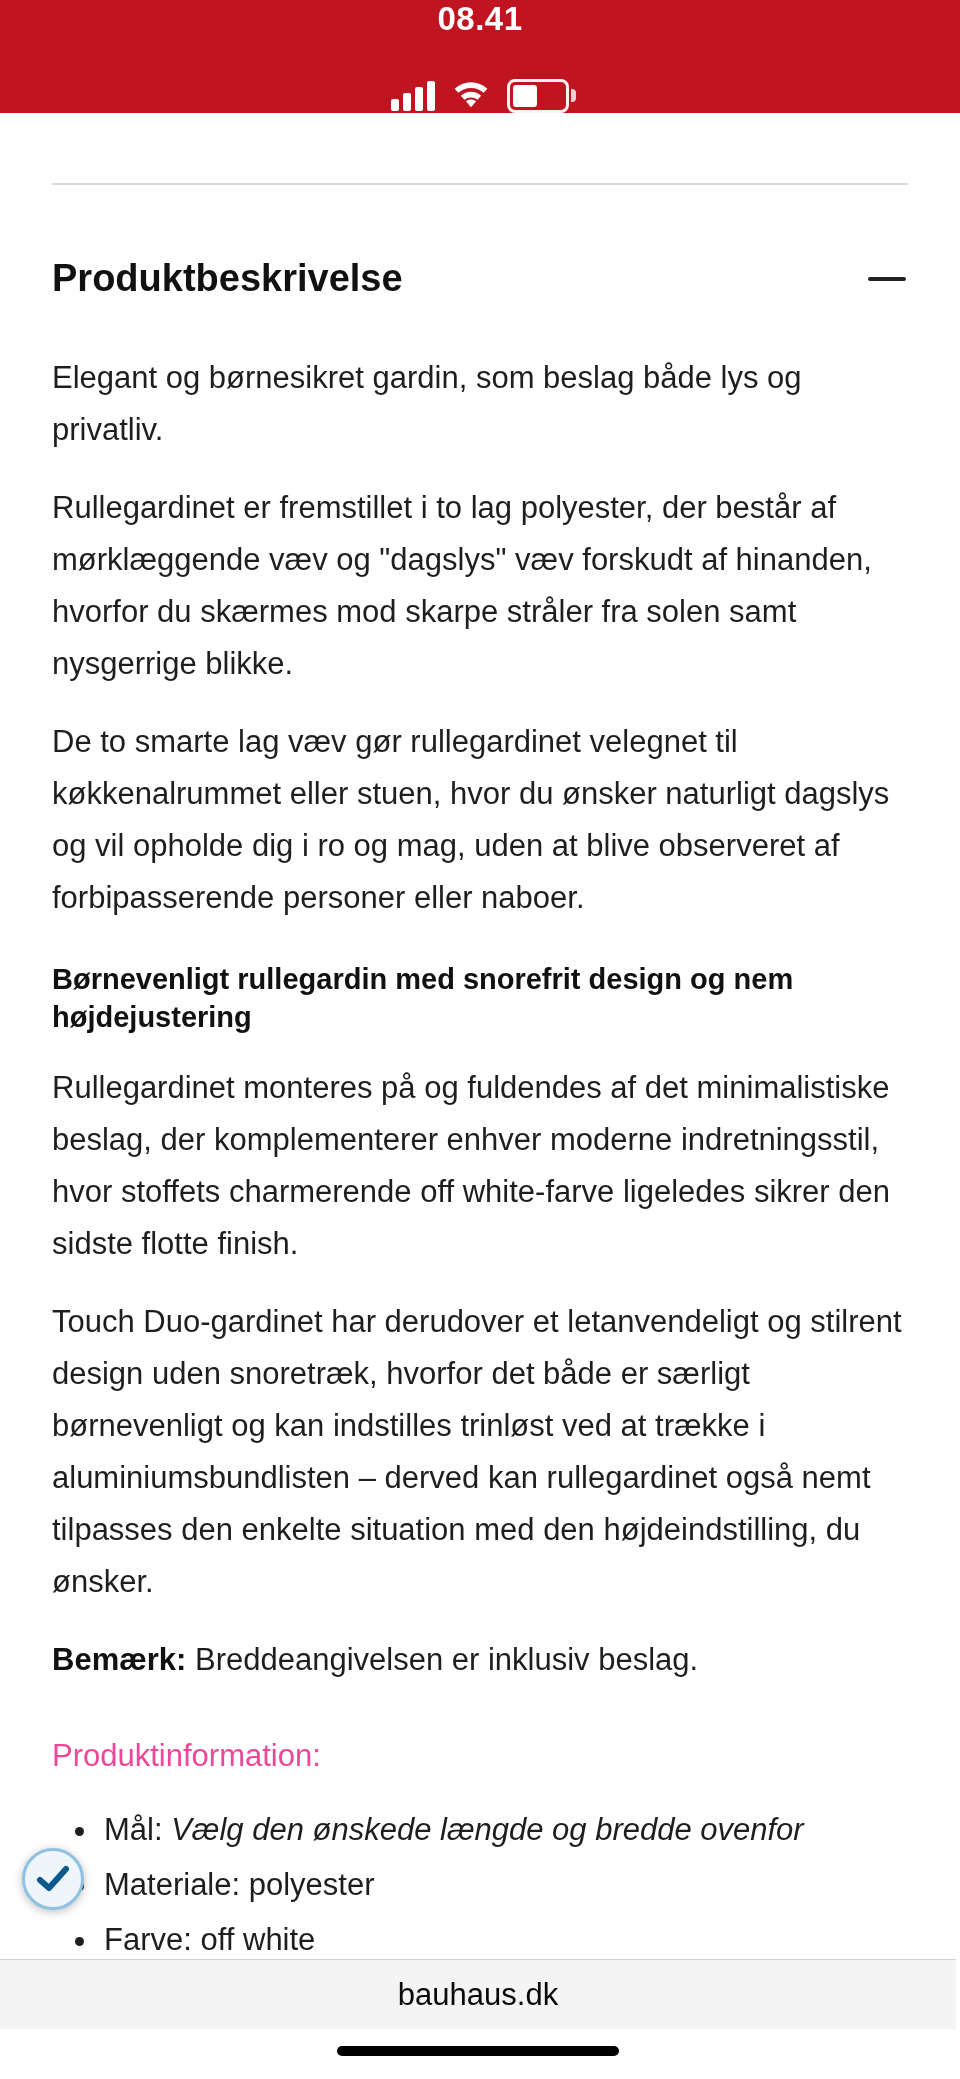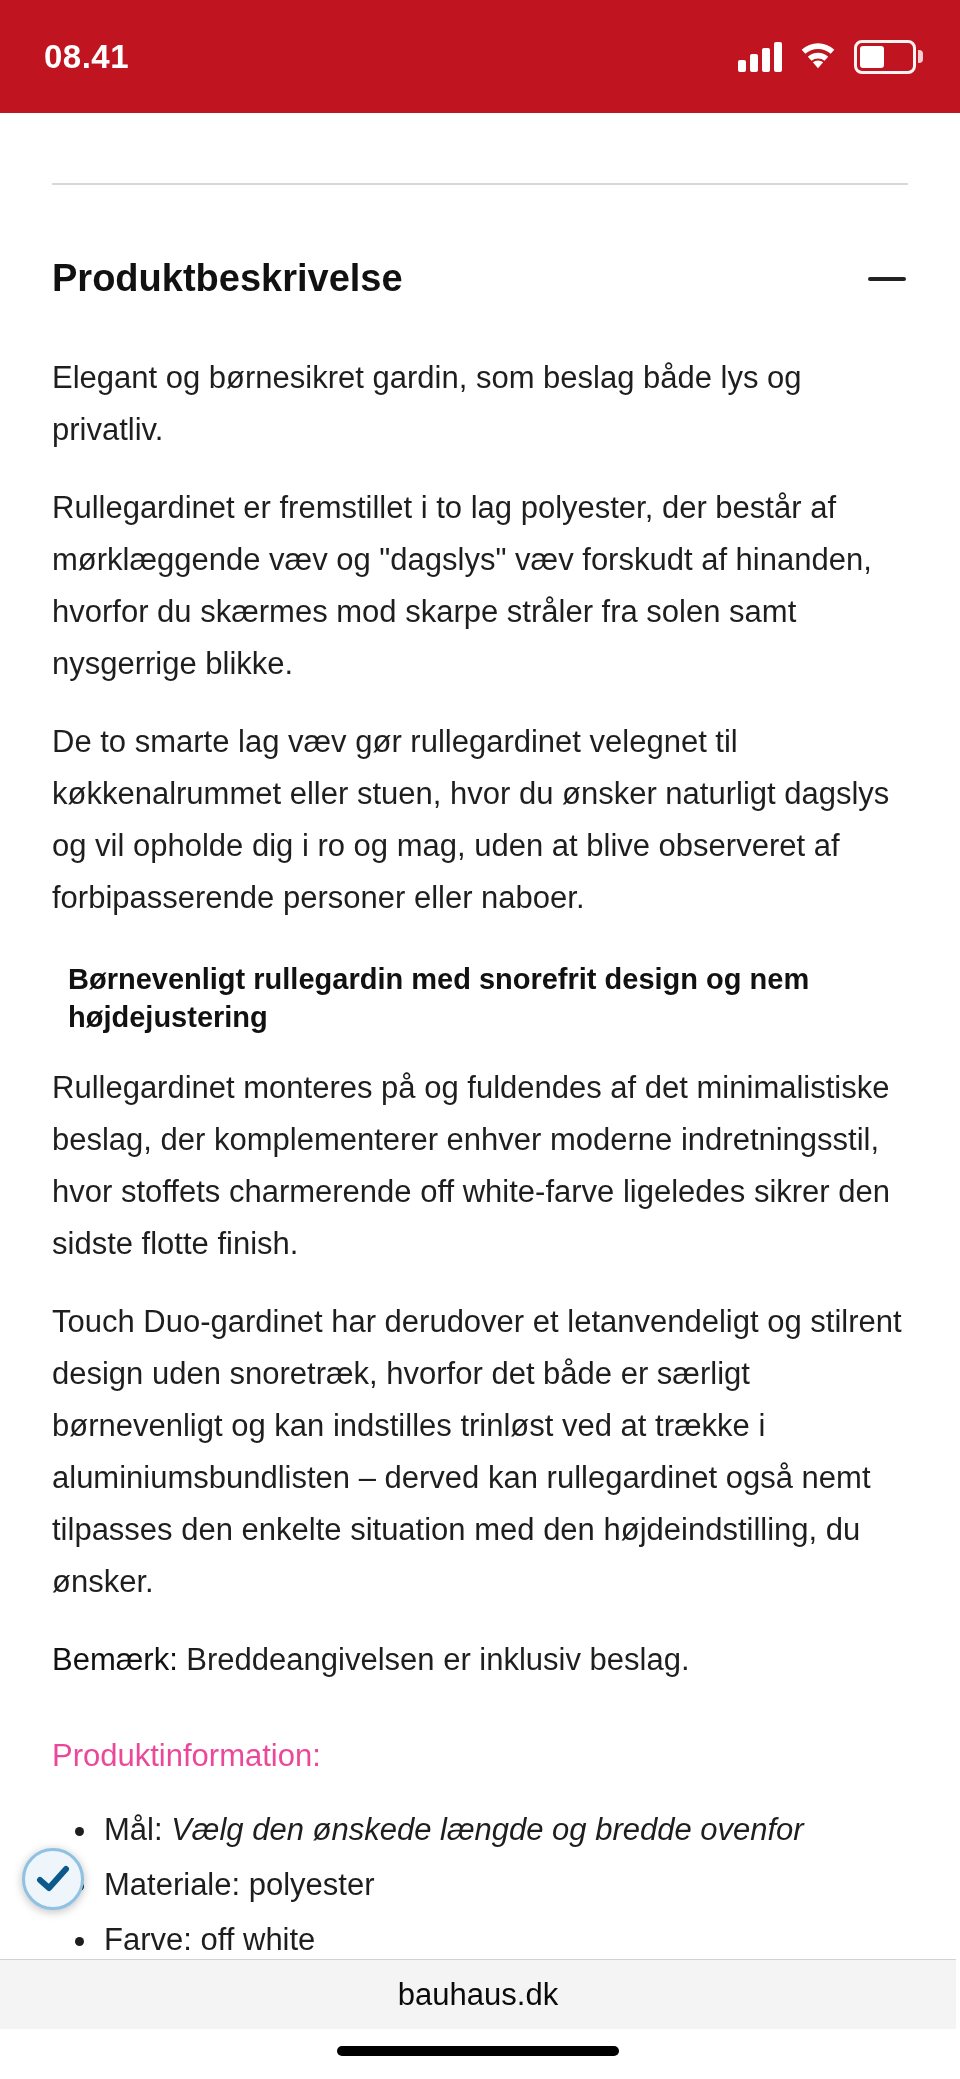--- a/index.html
+++ b/index.html
@@ -5,43 +5,43 @@
   html,body{margin:0;padding:0;}
   body{
     width:960px;height:2079px;position:relative;overflow:hidden;
     background:#ffffff;color:#1e1e1e;
     font-family:"Liberation Sans","DejaVu Sans",sans-serif;
   }
   
   .status-bar{
     height:113px;background:#c01520;color:#fff;
     display:flex;align-items:center;justify-content:space-between;
-    padding:0 44px;box-sizing:border-box;
+    padding:0 44px;box-sizing:border-box;flex-direction:column;
   }
   .time{font-size:33px;font-weight:700;letter-spacing:.5px;}
   .status-icons{display:flex;align-items:center;gap:16px;}
   .signal{display:flex;align-items:flex-end;gap:4px;height:30px;}
   .signal i{display:block;width:8px;background:#fff;border-radius:2px;}
   .signal i:nth-child(1){height:12px;}
   .signal i:nth-child(2){height:18px;}
   .signal i:nth-child(3){height:24px;}
   .signal i:nth-child(4){height:30px;}
   .battery{position:relative;width:56px;height:28px;border:3px solid rgba(255,255,255,.95);border-radius:8px;}
   .battery .level{position:absolute;left:3px;top:3px;bottom:3px;width:24px;background:#fff;border-radius:3px;}
   .battery .nub{position:absolute;right:-10px;top:7px;width:5px;height:13px;background:rgba(255,255,255,.8);border-radius:0 4px 4px 0;}
   
   .content{padding:0 52px;}
   .divider{border:none;border-top:2px solid #d8d8d8;margin:70px 0 0;}
   .section-header{display:flex;align-items:center;justify-content:space-between;margin:72px 0 52px;}
   h2{font-size:38px;font-weight:700;margin:0;color:#111;}
   .collapse-btn{background:none;border:none;padding:12px 2px;cursor:pointer;}
   .minus-bar{display:block;width:38px;height:4px;background:#222;border-radius:2px;}
   p{font-size:31px;line-height:52px;margin:0 0 26px;color:#1e1e1e;}
-  h3{font-size:29px;line-height:38px;font-weight:700;margin:36px 16px 26px;color:#111;}
-  .note strong{font-weight:400;color:#111;}
+  h3{font-size:29px;line-height:38px;font-weight:700;margin:36px 0 26px;color:#111;}
+  .note strong{font-weight:700;color:#111;}
   .info-title{font-weight:400;color:#ec4899;margin:44px 0 22px;}
   ul{margin:0;padding:0 0 0 48px;font-size:31px;line-height:52px;color:#1e1e1e;}
   li{margin-bottom:3px;padding-left:4px;}
   li em{font-style:italic;}
   
   .check-badge{
     position:absolute;left:22px;top:1848px;width:62px;height:62px;border-radius:50%;
     background:#eef6fc;border:3px solid #8fc1e3;box-sizing:border-box;
     display:flex;align-items:center;justify-content:center;
     box-shadow:0 2px 10px rgba(0,0,0,.25);cursor:pointer;

